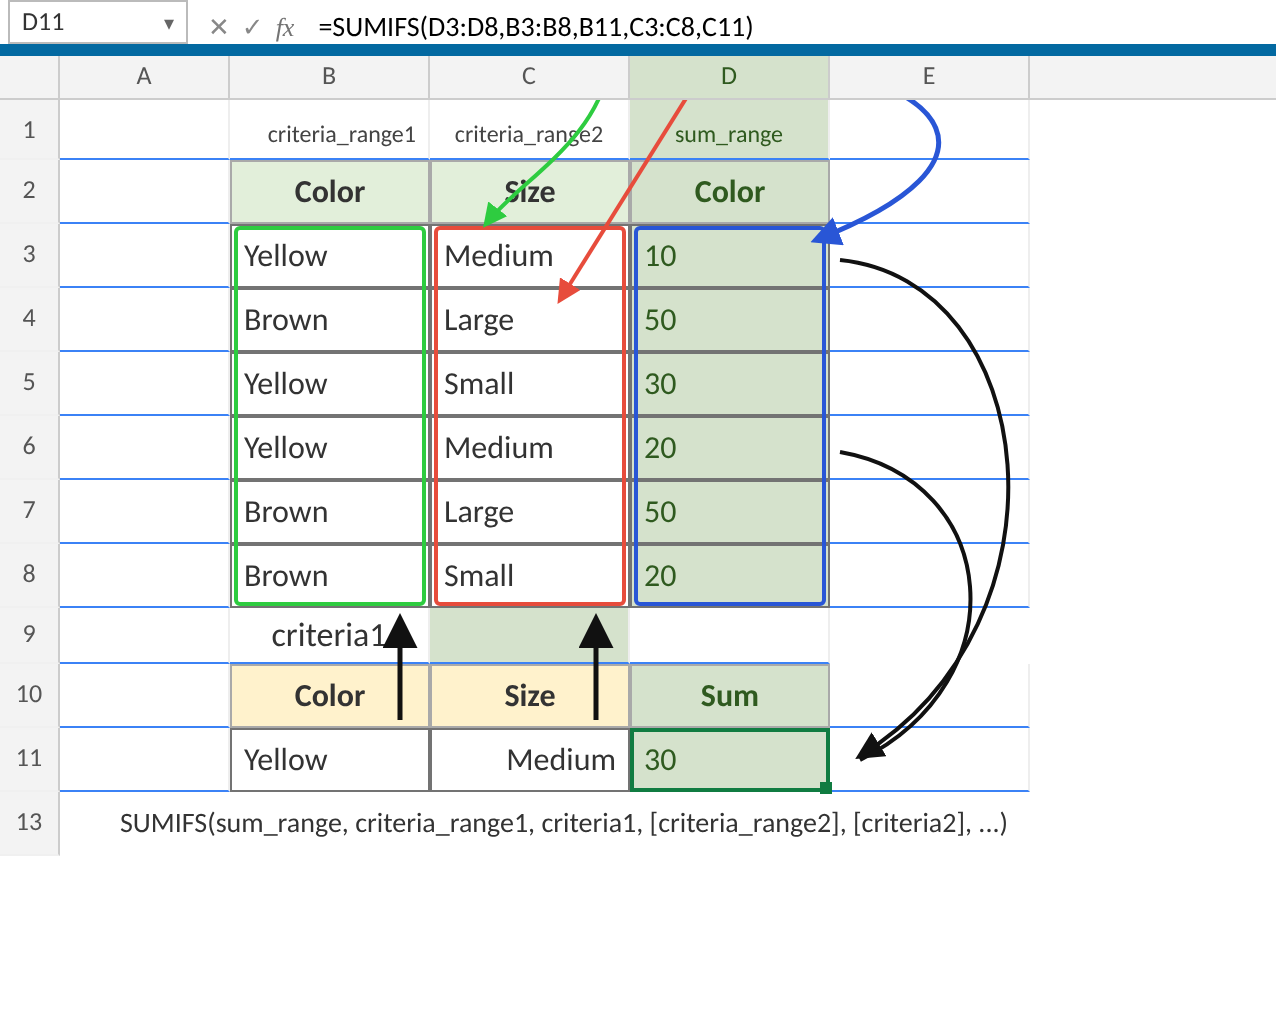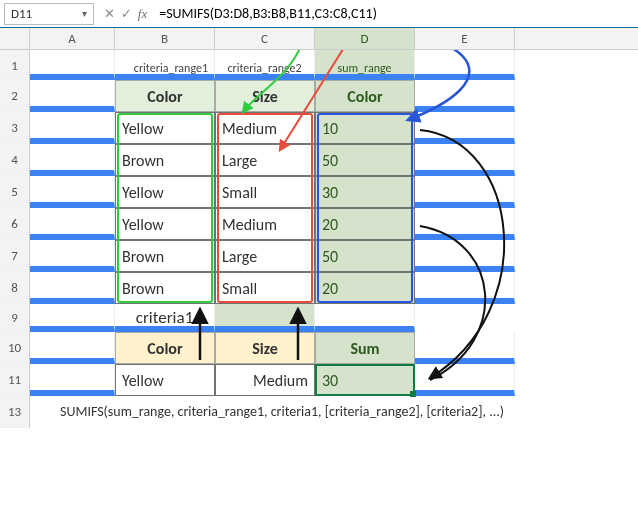--- a/index.html
+++ b/index.html
@@ -1,19 +1,19 @@
 <!DOCTYPE html>
 <html><head>
 <meta charset="utf-8">
 <style>
   * { box-sizing: border-box; margin: 0; padding: 0; }
   body { font-family: Calibri, Arial, sans-serif; font-size: 14px; background: #fff; width: 638px; height: 512px; position: relative; overflow: hidden; color: #333; }
 
   
-  .formula-bar { display: flex; align-items: center; height: 28px; border-bottom: 1px solid #0369a1; background: #fff; }
+  .formula-bar { display: flex; align-items: flex-end; height: 28px; border-bottom: 6px solid #0369a1; background: #fff; }
   .namebox { width: 90px; height: 22px; border: 1px solid #bbb; margin-left: 4px; display: flex; align-items: center; padding: 0 6px; font-size: 13px; background:#fff; }
   .namebox .chev { margin-left: auto; color: #666; font-size: 10px; }
   .fx-controls { display: flex; align-items: center; gap: 6px; margin: 0 10px; color: #888; }
   .fx-controls .btn { font-size: 13px; cursor: default; }
   .fx-label { font-style: italic; font-family: 'Times New Roman', serif; color: #737373; }
   .formula-input { flex: 1; border: none; font-size: 14px; font-family: Calibri, Arial, sans-serif; outline: none; padding-left: 2px; }
 
   .sheet-area { position: relative; }
 
   
@@ -22,21 +22,21 @@
   .ch { border-right: 1px solid #ccc; text-align: center; line-height: 22px; color: #555; font-size: 13px; background:#f3f3f3; }
   .cA { width: 85px; }
   .cB { width: 100px; }
   .cC { width: 100px; }
   .cD { width: 100px; background: #d5e2cc !important; color:#2f5a1f !important; }
   .cE { width: 100px; }
 
   .grid { position: relative; }
   .row { display: flex; height: 32px; }
   .rh { width: 30px; border-right: 1px solid #ccc; border-bottom: 1px solid #f0f0f0; background: #f3f3f3; text-align: center; line-height: 32px; color: #555; font-size: 13px; }
-  .cell { border-right: 1px solid #eee; border-bottom: 6px solid #3b82f6; padding: 0 6px; line-height: 32px; font-size: 16px; }
+  .cell { border-right: 1px solid #eee; border-bottom: 1px solid #3b82f6; padding: 0 6px; line-height: 32px; font-size: 16px; }
   
   .row.r1 .cell { font-size: 12px; color: #444; line-height: 36px; }
   .row.r1 { height: 30px; }
 
   
   .thdr { background: #e2efda; font-weight: bold; text-align: center; border: 1px solid #a9a9a9; }
   .tcell { border: 1px solid #737373; background: #fff; }
   .thdr2 { background: #fff2cc; font-weight: bold; text-align: center; border: 1px solid #a9a9a9; }
 
   .label-small { font-size: 12px; color: #333; text-align:center; }

